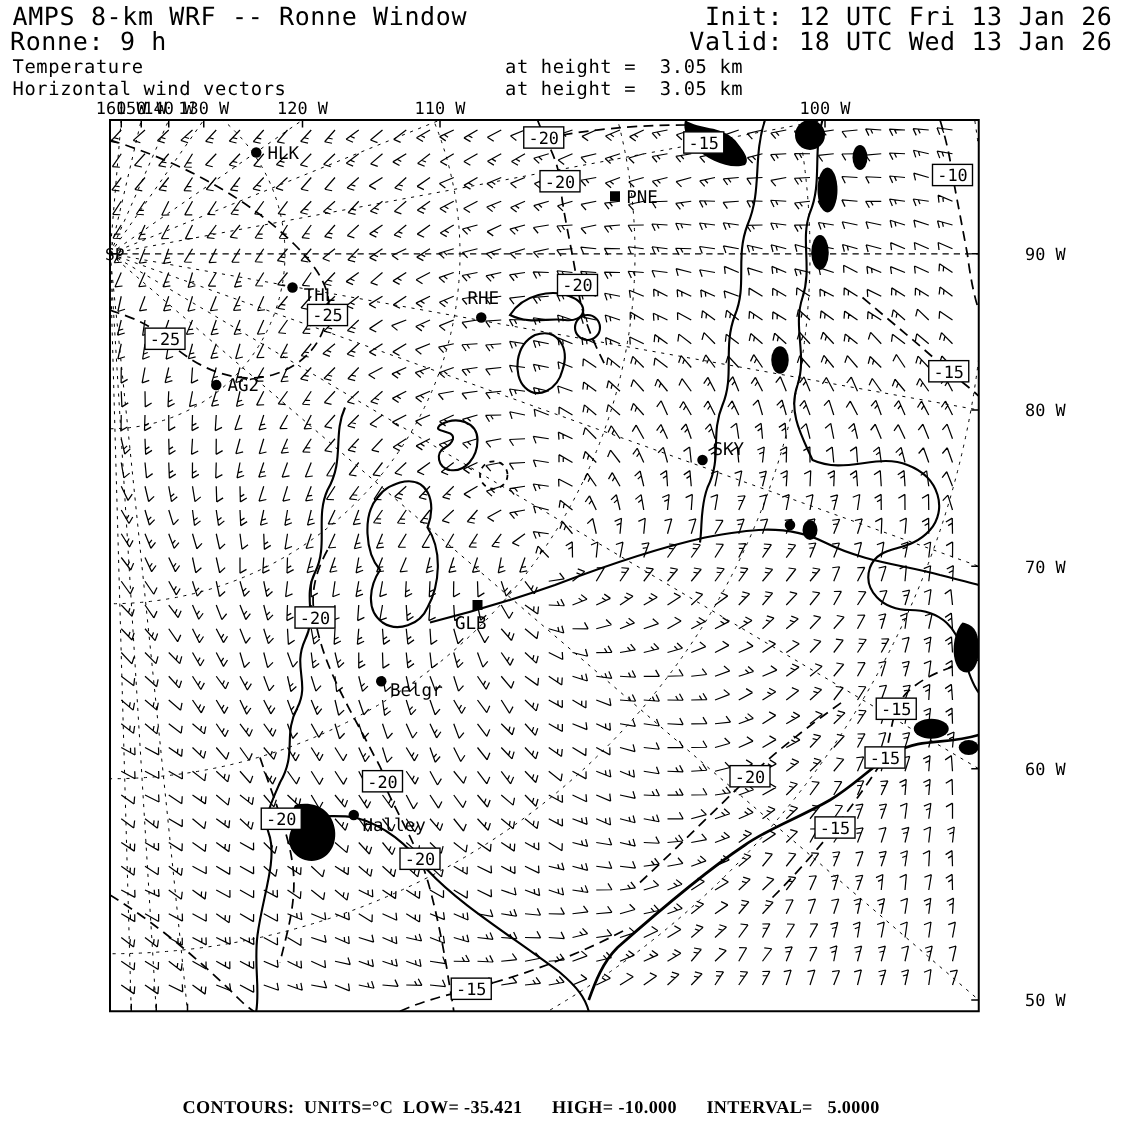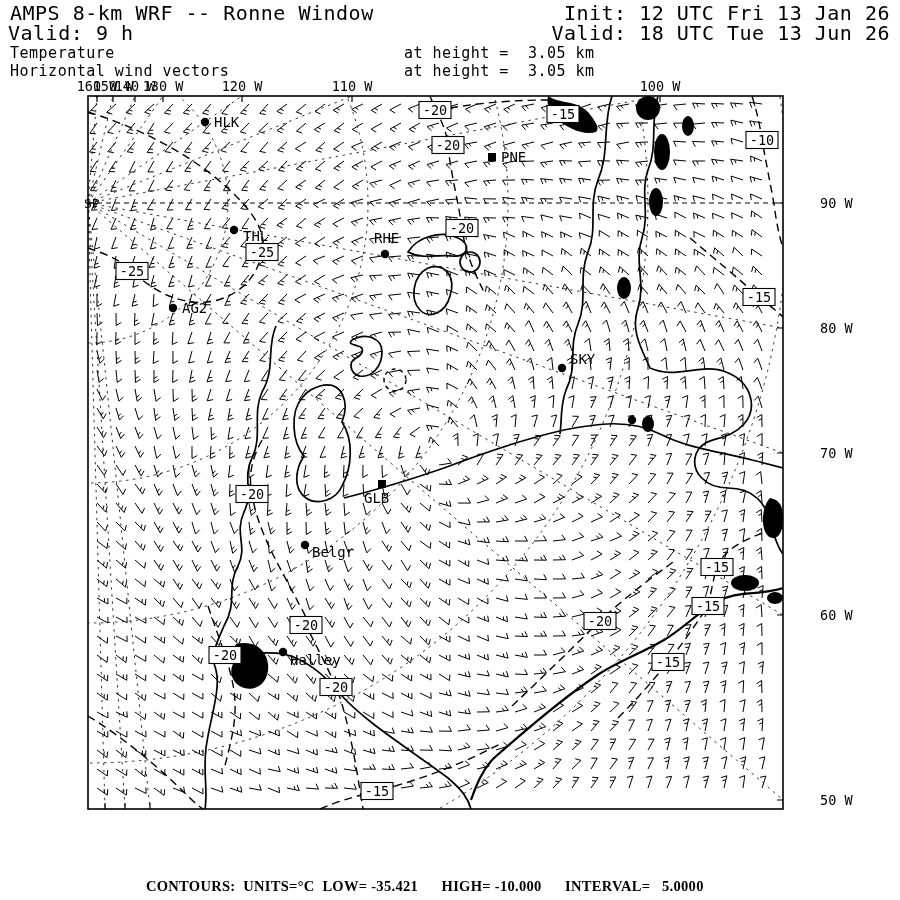--- a/index.html
+++ b/index.html
@@ -10,23 +10,23 @@
   .right{right:10px;text-align:right;}
   #map-svg{position:absolute;left:0;top:0;}
   .footer{position:absolute;left:146px;top:878px;white-space:pre;
           font-family:"Liberation Serif",serif;font-size:14.5px;font-weight:700;letter-spacing:.3px;}
 </style>
 </head>
 <body>
 
 <div class="hdr" style="left:10px;top:4px;">AMPS 8-km WRF -- Ronne Window</div>
 <div class="hdr right" style="top:4px;">Init: 12 UTC Fri 13 Jan 26</div>
-<div class="hdr" style="left:8px;top:24px;">Valid:</div>
+<div class="hdr" style="left:8px;top:24px;">Ronne:</div>
 <div class="hdr" style="left:96px;top:24px;">9 h</div>
-<div class="hdr right" style="top:24px;">Valid: 18 UTC Tue 13 Jun 26</div>
+<div class="hdr right" style="top:24px;">Valid: 18 UTC Wed 13 Jan 26</div>
 <div class="hdr small" style="left:10px;top:44px;">Temperature</div>
 <div class="hdr small" style="left:404px;top:44px;">at height =  3.05 km</div>
 <div class="hdr small" style="left:10px;top:62px;">Horizontal wind vectors</div>
 <div class="hdr small" style="left:404px;top:62px;">at height =  3.05 km</div>
 
 <svg id="map-svg" width="900" height="900" viewBox="0 0 900 900">
   <defs>
     <clipPath id="mapclip">
         <rect x="88" y="96" width="695" height="713"></rect>
       </clipPath>

